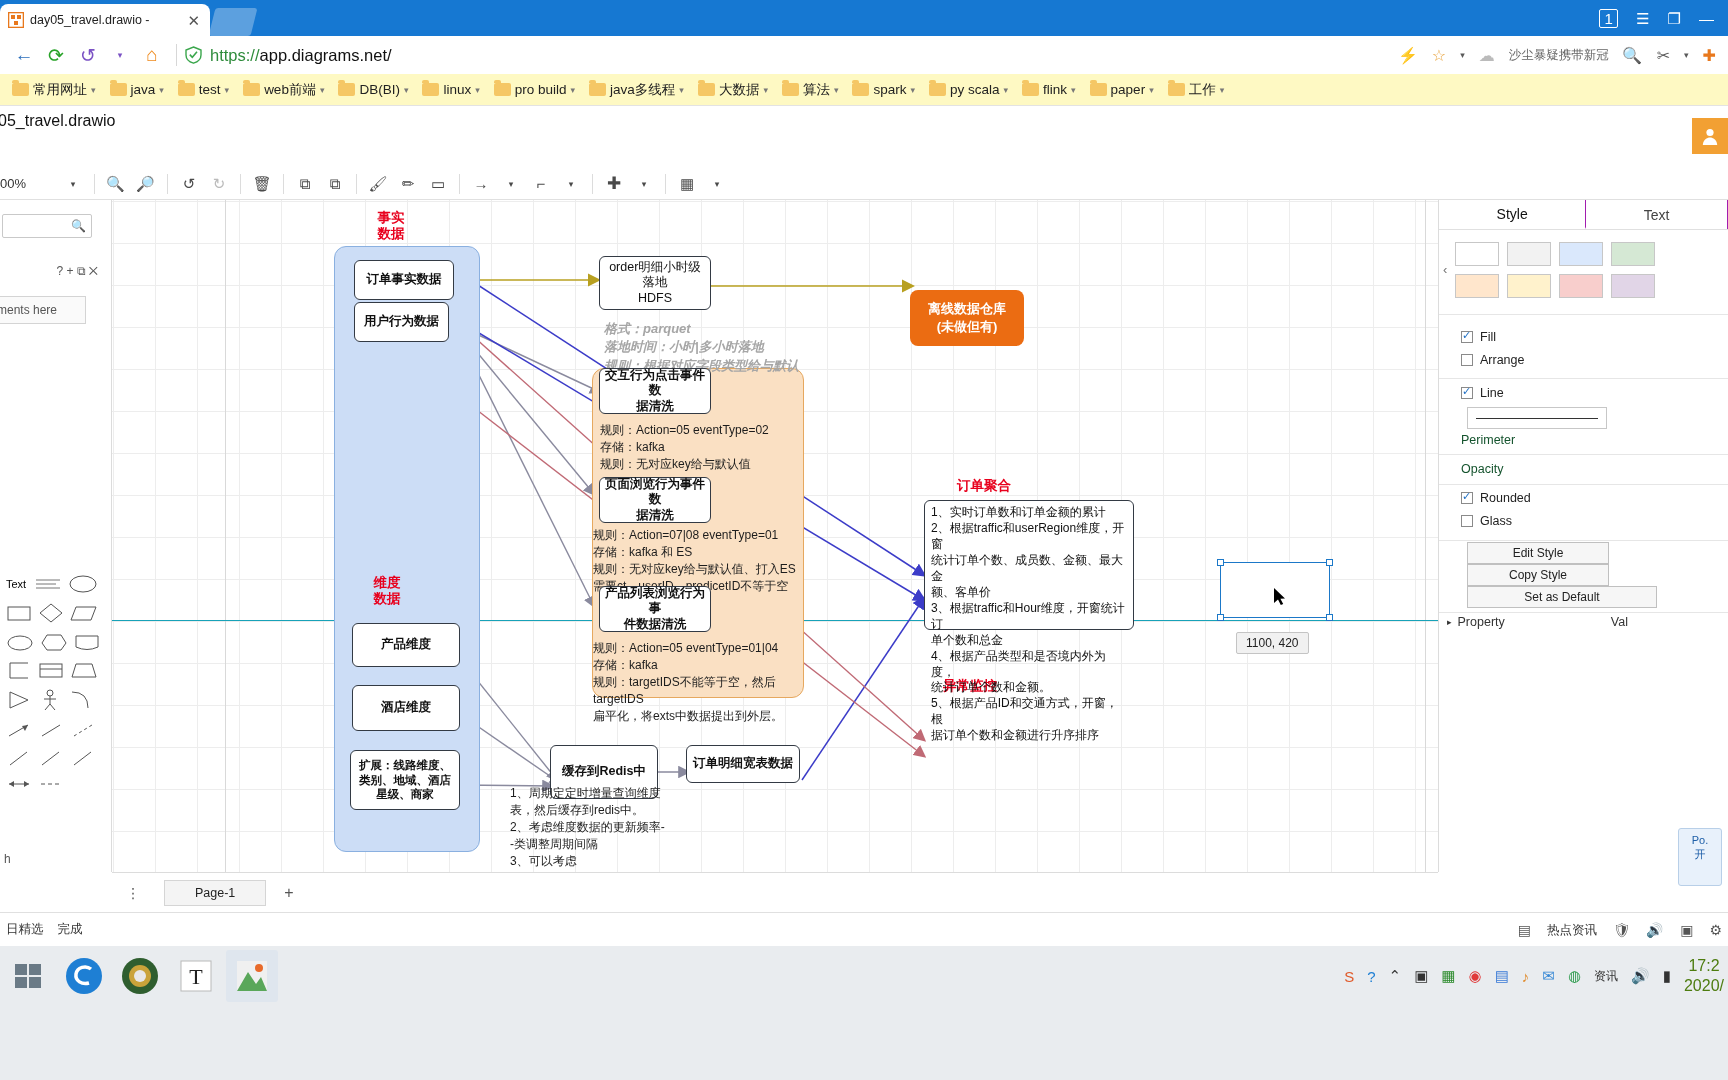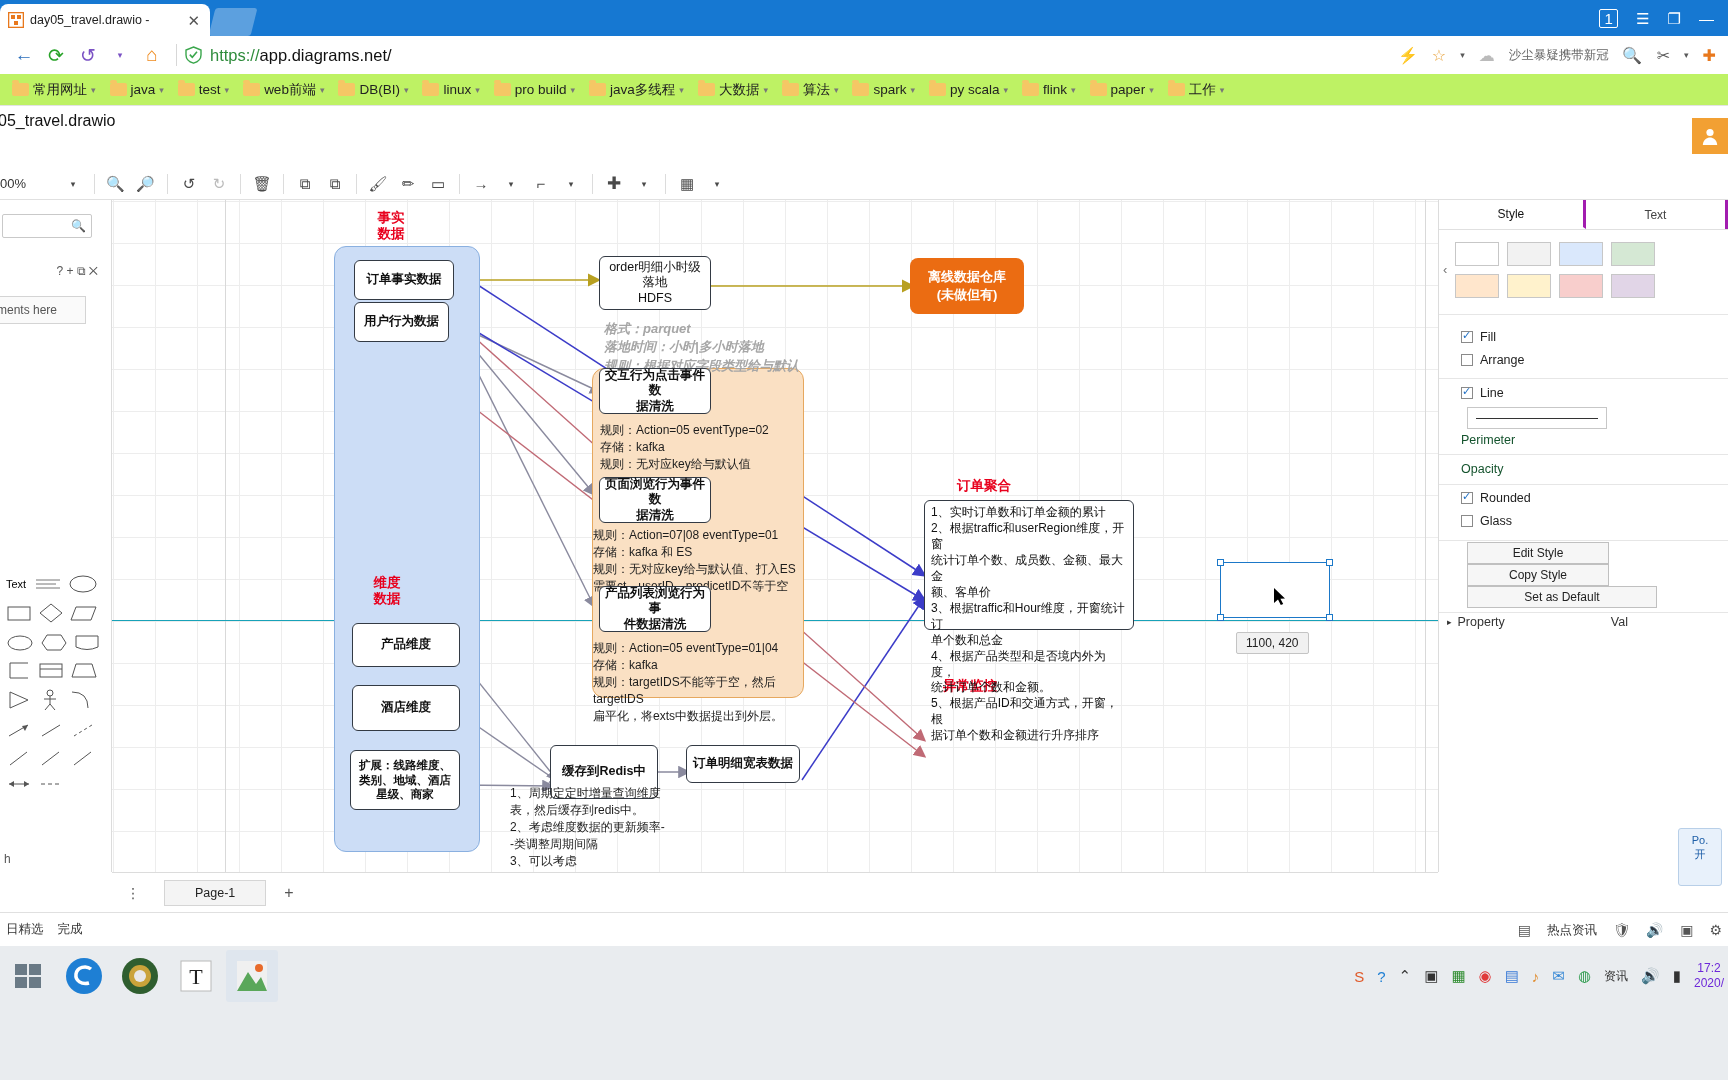--- a/index.html
+++ b/index.html
@@ -64,21 +64,21 @@
   .url-text { font-size: 16.5px; color: #111; }
   .url-text .sch { color: #2f8c3c; }
   .nav-right { display: flex; align-items: center; gap: 14px; padding-right: 4px; }
   .nav-right .ri { font-size: 16px; color: #5a5a5a; }
   .nav-right .ri.blue { color: #2a6ebb; }
   .nav-right .ri.y { color: #e8a33d; }
   .promo { font-size: 12.5px; color: #666; white-space: nowrap; }
 
   .bookmarks {
     position: absolute; left: 0; top: 74px; width: 1728px; height: 32px;
-    background: #bef264; display: flex; align-items: center;
+    background: #fef9c3; display: flex; align-items: center;
     padding: 0 6px; gap: 2px; border-bottom: 1px solid #e3e3e3;
   }
   .bm { display: flex; align-items: center; gap: 4px; padding: 2px 6px; }
   .bm .fold {
     width: 17px; height: 13px; background: #f6c košík; flex: 0 0 17px;
   }
   .bm .fold {
     width: 17px; height: 13px; flex: 0 0 17px;
     background: #f5c765; border-radius: 2px 2px 2px 2px; position: relative;
   }
@@ -176,21 +176,21 @@
     white-space: pre-line;
   }
   .note.gray-italic { color:#a6a6a6; font-style: italic; font-weight:700; font-size:13px; }
   .redlbl {
     position:absolute; color:#e8001d; font-weight:700; font-size:13.5px;
     line-height:1.2; white-space: pre-line; text-align:center;
   }
   .warehouse {
     position:absolute; background:#eb6c12; border-radius:8px; color:#ffffff;
     font-weight:700; font-size:13px; display:flex; align-items:center;
-    justify-content:center; text-align:center; line-height:1.35;
+    justify-content:center; text-align:center; line-height:1.35;margin-top:32px;
   }
   .textbox {
     position:absolute; border:1.4px solid #1b78c8; background:#ffffff;
     border-radius:2px;
   }
   .tb-handle {
     position:absolute; width:7px; height:7px; background:#ffffff;
     border:1px solid #1b78c8;
   }
   .coord-tip {
@@ -203,21 +203,21 @@
   svg.edges { position:absolute; left:0; top:0; width:1326px; height:672px;
               pointer-events:none; }
 
   
   .fmt {
     position:absolute; left:1438px; top:200px; width:290px; height:672px;
     background:#ffffff; border-left:1px solid #dcdcdc; font-size:12.5px; color:#222;
   }
   .fmt-tabs { display:flex; height:30px; border-bottom:1px solid #e0e0e0; }
   .fmt-tab { flex:1 1 auto; display:flex; align-items:center; justify-content:center;
-             font-size:12px; color:#444; border-right:3px solid #a21caf; }
+             font-size:14px; color:#444; border-right:1px solid #a21caf; }
   .fmt-tab.active { color:#111; border-bottom:2px solid #ffffff; }
   .sw-grid { position:absolute; left:16px; top:42px; display:grid;
              grid-template-columns: repeat(4, 44px); gap:8px; }
   .sw { width:44px; height:24px; border:1px solid #c7c7c7; }
   .arrow-l { position:absolute; left:4px; top:62px; font-size:13px; color:#777; }
   .chkrow { position:absolute; display:flex; align-items:center; gap:7px; font-size:12.5px; }
   .chk { width:12px; height:12px; border:1px solid #8a8a8a; background:#fff;
          display:inline-block; position:relative; }
   .chk.on:after { content:"✓"; position:absolute; left:0px; top:-3px; font-size:11px; color:#1f6fc4; }
   .fmt-div { position:absolute; left:0; width:290px; height:1px; background:#e6e6e6; }
@@ -259,21 +259,21 @@
     position:absolute; left:0; top:946px; width:1728px; height:134px;
     background:#e9ecef;
   }
   .tb-apps { position:absolute; left:0; top:0; height:60px; display:flex;
              align-items:center; gap:4px; padding-left:2px; }
   .tb-app { width:52px; height:52px; display:flex; align-items:center;
             justify-content:center; border-radius:3px; }
   .tb-right { position:absolute; right:4px; top:0; height:60px;
               display:flex; align-items:center; gap:13px; }
   .tb-right .ri { font-size:15px; color:#333; }
-  .clock { font-size:12px; color:#6d28d9; line-height:1.25; text-align:center; }
+  .clock { font-size:16px; color:#4d7c0f; line-height:1.25; text-align:center; }
   .corner-box {
     position:absolute; right:6px; top:-118px; width:44px; height:58px;
     background:#e8f1fb; border:1px solid #b8cfe8; border-radius:3px;
     font-size:11px; color:#1e5fa8; text-align:center; padding-top:4px; line-height:1.3;
   }
 </style>
 </head>
 <body>
 
 <div id="root">

